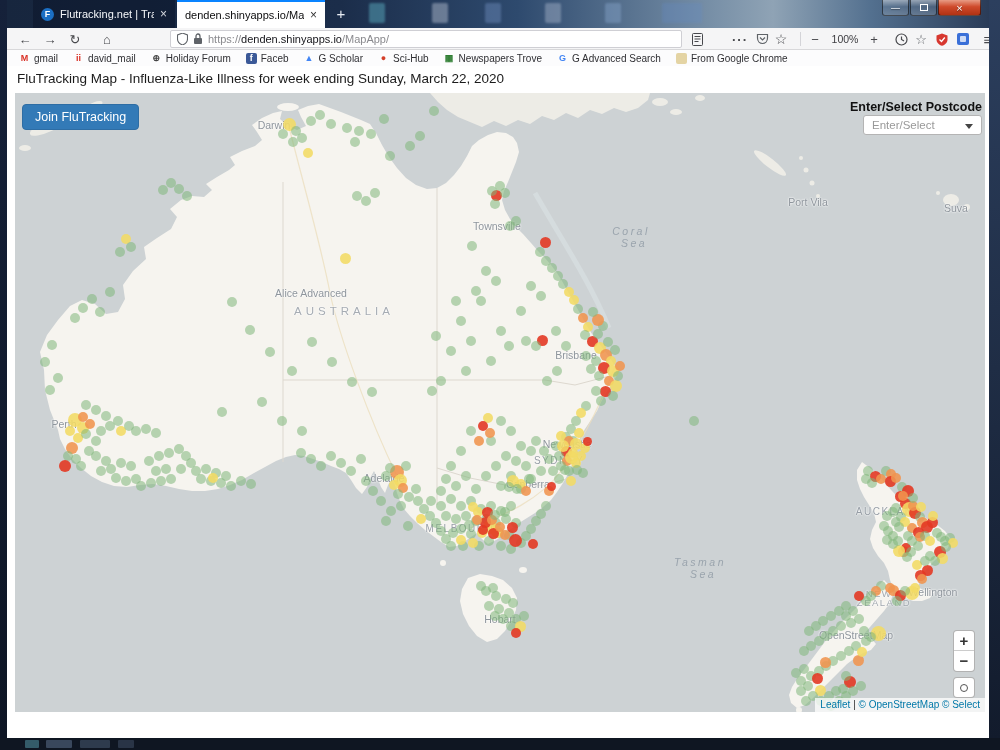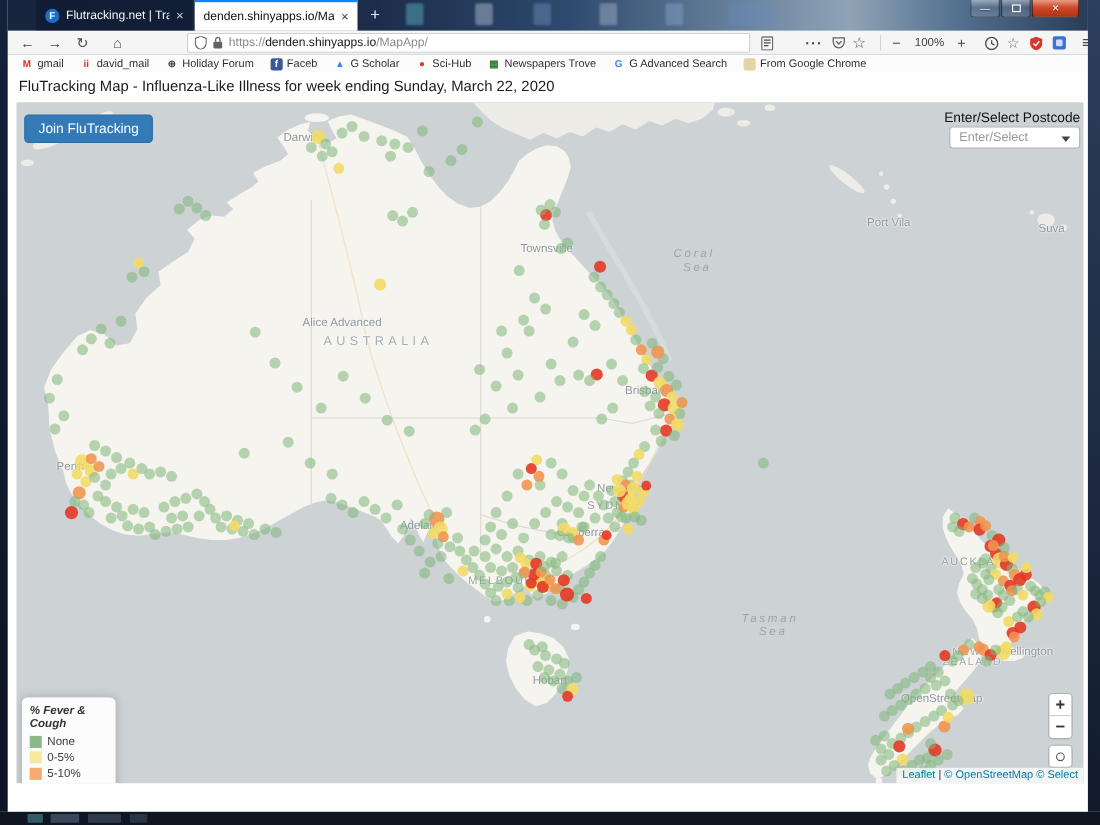--- a/index.html
+++ b/index.html
@@ -67,21 +67,21 @@
     text-shadow:0 0 2px #fff,0 0 2px #fff; }
   .maplabel.city     { font-size:10.5px; color:#8e959c; }
   .maplabel.citycaps { font-size:10px; letter-spacing:1.5px; color:#969da5; }
   .maplabel.country  { font-size:11.5px; letter-spacing:4px; color:#a6acb3; }
   .maplabel.country-sm{ font-size:9.5px; letter-spacing:1.5px; color:#a0a7ae; }
   .maplabel.sea      { font-size:10.5px; letter-spacing:2.5px; color:#9aa4ad; font-style:italic; text-shadow:none;}
   .dot { position:absolute; border-radius:50%; }
 
   .join-btn { position:absolute; left:7px; top:11px; background:#337ab7; border:1px solid #2e6da4; color:#fff;
     font-size:12.5px; padding:5px 12px; border-radius:4px; }
-  .pc-label { position:absolute; right:3px; top:7px; font-size:12.5px; font-weight:normal; color:#111;margin-left:13px; }
+  .pc-label { position:absolute; right:3px; top:7px; font-size:12.5px; font-weight:bold; color:#111;margin-left:13px; }
   .pc-select { position:absolute; right:3px; top:22px; width:119px; height:20px; background:#fff; border:1px solid #b4b4b4;
     border-radius:3px; font-size:11.5px; color:#999; display:flex; align-items:center; padding:0 8px; }
   .pc-caret { position:absolute; right:8px; top:8px; width:0; height:0; border-left:4px solid transparent;
     border-right:4px solid transparent; border-top:5px solid #444; }
 
   .legend { position:absolute; left:5px; top:541px; width:85px; background:rgba(255,255,255,.93); border-radius:5px;
     box-shadow:0 0 10px rgba(0,0,0,.18); padding:6px 7px 7px; }
   .legend .ltitle { font-size:10.5px; font-weight:bold; font-style:italic; color:#333; margin-bottom:4px; }
   .lrow { display:flex; align-items:center; gap:5px; font-size:10.5px; color:#3a3a3a; margin-top:2.5px;}
   .lrow .sw { width:11px; height:11px; flex:0 0 auto; }
@@ -277,21 +277,21 @@
       <ellipse cx="951" cy="200" rx="8" ry="6" fill="#edece6"></ellipse>
         <circle cx="967" cy="207" r="3" fill="#edece6"></circle>
         <circle cx="938" cy="193" r="2" fill="#edece6"></circle>
     </svg>
 
     <div class="layer" id="labels-layer">
         <div class="maplabel city" style="left: 259px; top: 32px;">Darwin</div>
         <div class="maplabel city" style="left: 482px; top: 133px;">Townsville</div>
         <div class="maplabel city" style="left: 296px; top: 200px;">Alice Advanced</div>
         <div class="maplabel country" style="left: 329px; top: 218px;">AUSTRALIA</div>
-        <div class="maplabel city" style="left: 574px; top: 262px;">Brisbane</div>
+        <div class="maplabel city" style="left: 561px; top: 262px;">Brisbane</div>
         <div class="maplabel city" style="left: 552px; top: 351px;">Newcastle</div>
         <div class="maplabel citycaps" style="left: 544px; top: 367px;">SYDNEY</div>
         <div class="maplabel city" style="left: 513px; top: 391px;">Canberra</div>
         <div class="maplabel city" style="left: 369px; top: 385px;">Adelaide</div>
         <div class="maplabel citycaps" style="left: 449px; top: 435px;">MELBOURNE</div>
         <div class="maplabel city" style="left: 485px; top: 526px;">Hobart</div>
         <div class="maplabel city" style="left: 49px; top: 331px;">Perth</div>
         <div class="maplabel city" style="left: 793px; top: 109px;">Port Vila</div>
         <div class="maplabel city" style="left: 941px; top: 115px;">Suva</div>
         <div class="maplabel sea" style="left: 616px; top: 138px;">Coral</div>
@@ -781,40 +781,20 @@
         <div class="dot" style="width: 10px; height: 10px; left: 826px; top: 578px; background: rgba(128, 182, 122, 0.55);"></div>
       </div>
 
     <div class="join-btn">Join FluTracking</div>
     <div class="pc-label">Enter/Select Postcode</div>
     <div class="pc-select">
       <span>Enter/Select</span>
       <span class="pc-caret"></span>
     </div>
 
-    <div class="legend">
-      <div class="ltitle">% Fever &amp; Cough</div>
-      <div id="legend-rows">
-          <div class="lrow">
-            <span class="sw" style="background: rgb(138, 186, 138);"></span>
-            <span>None</span>
-          </div>
-          <div class="lrow">
-            <span class="sw" style="background: rgb(245, 232, 160);"></span>
-            <span>0-5%</span>
-          </div>
-          <div class="lrow">
-            <span class="sw" style="background: rgb(245, 171, 108);"></span>
-            <span>5-10%</span>
-          </div>
-          <div class="lrow">
-            <span>10-15%</span>
-          </div>
-        </div>
-    </div>
 
     <div class="zoomctl">
       <div class="zbtn zin">+</div>
       <div class="zbtn">−</div>
     </div>
     <div class="locate">
         <span class="ring"></span>
       </div>
 
     <div class="attribution">

